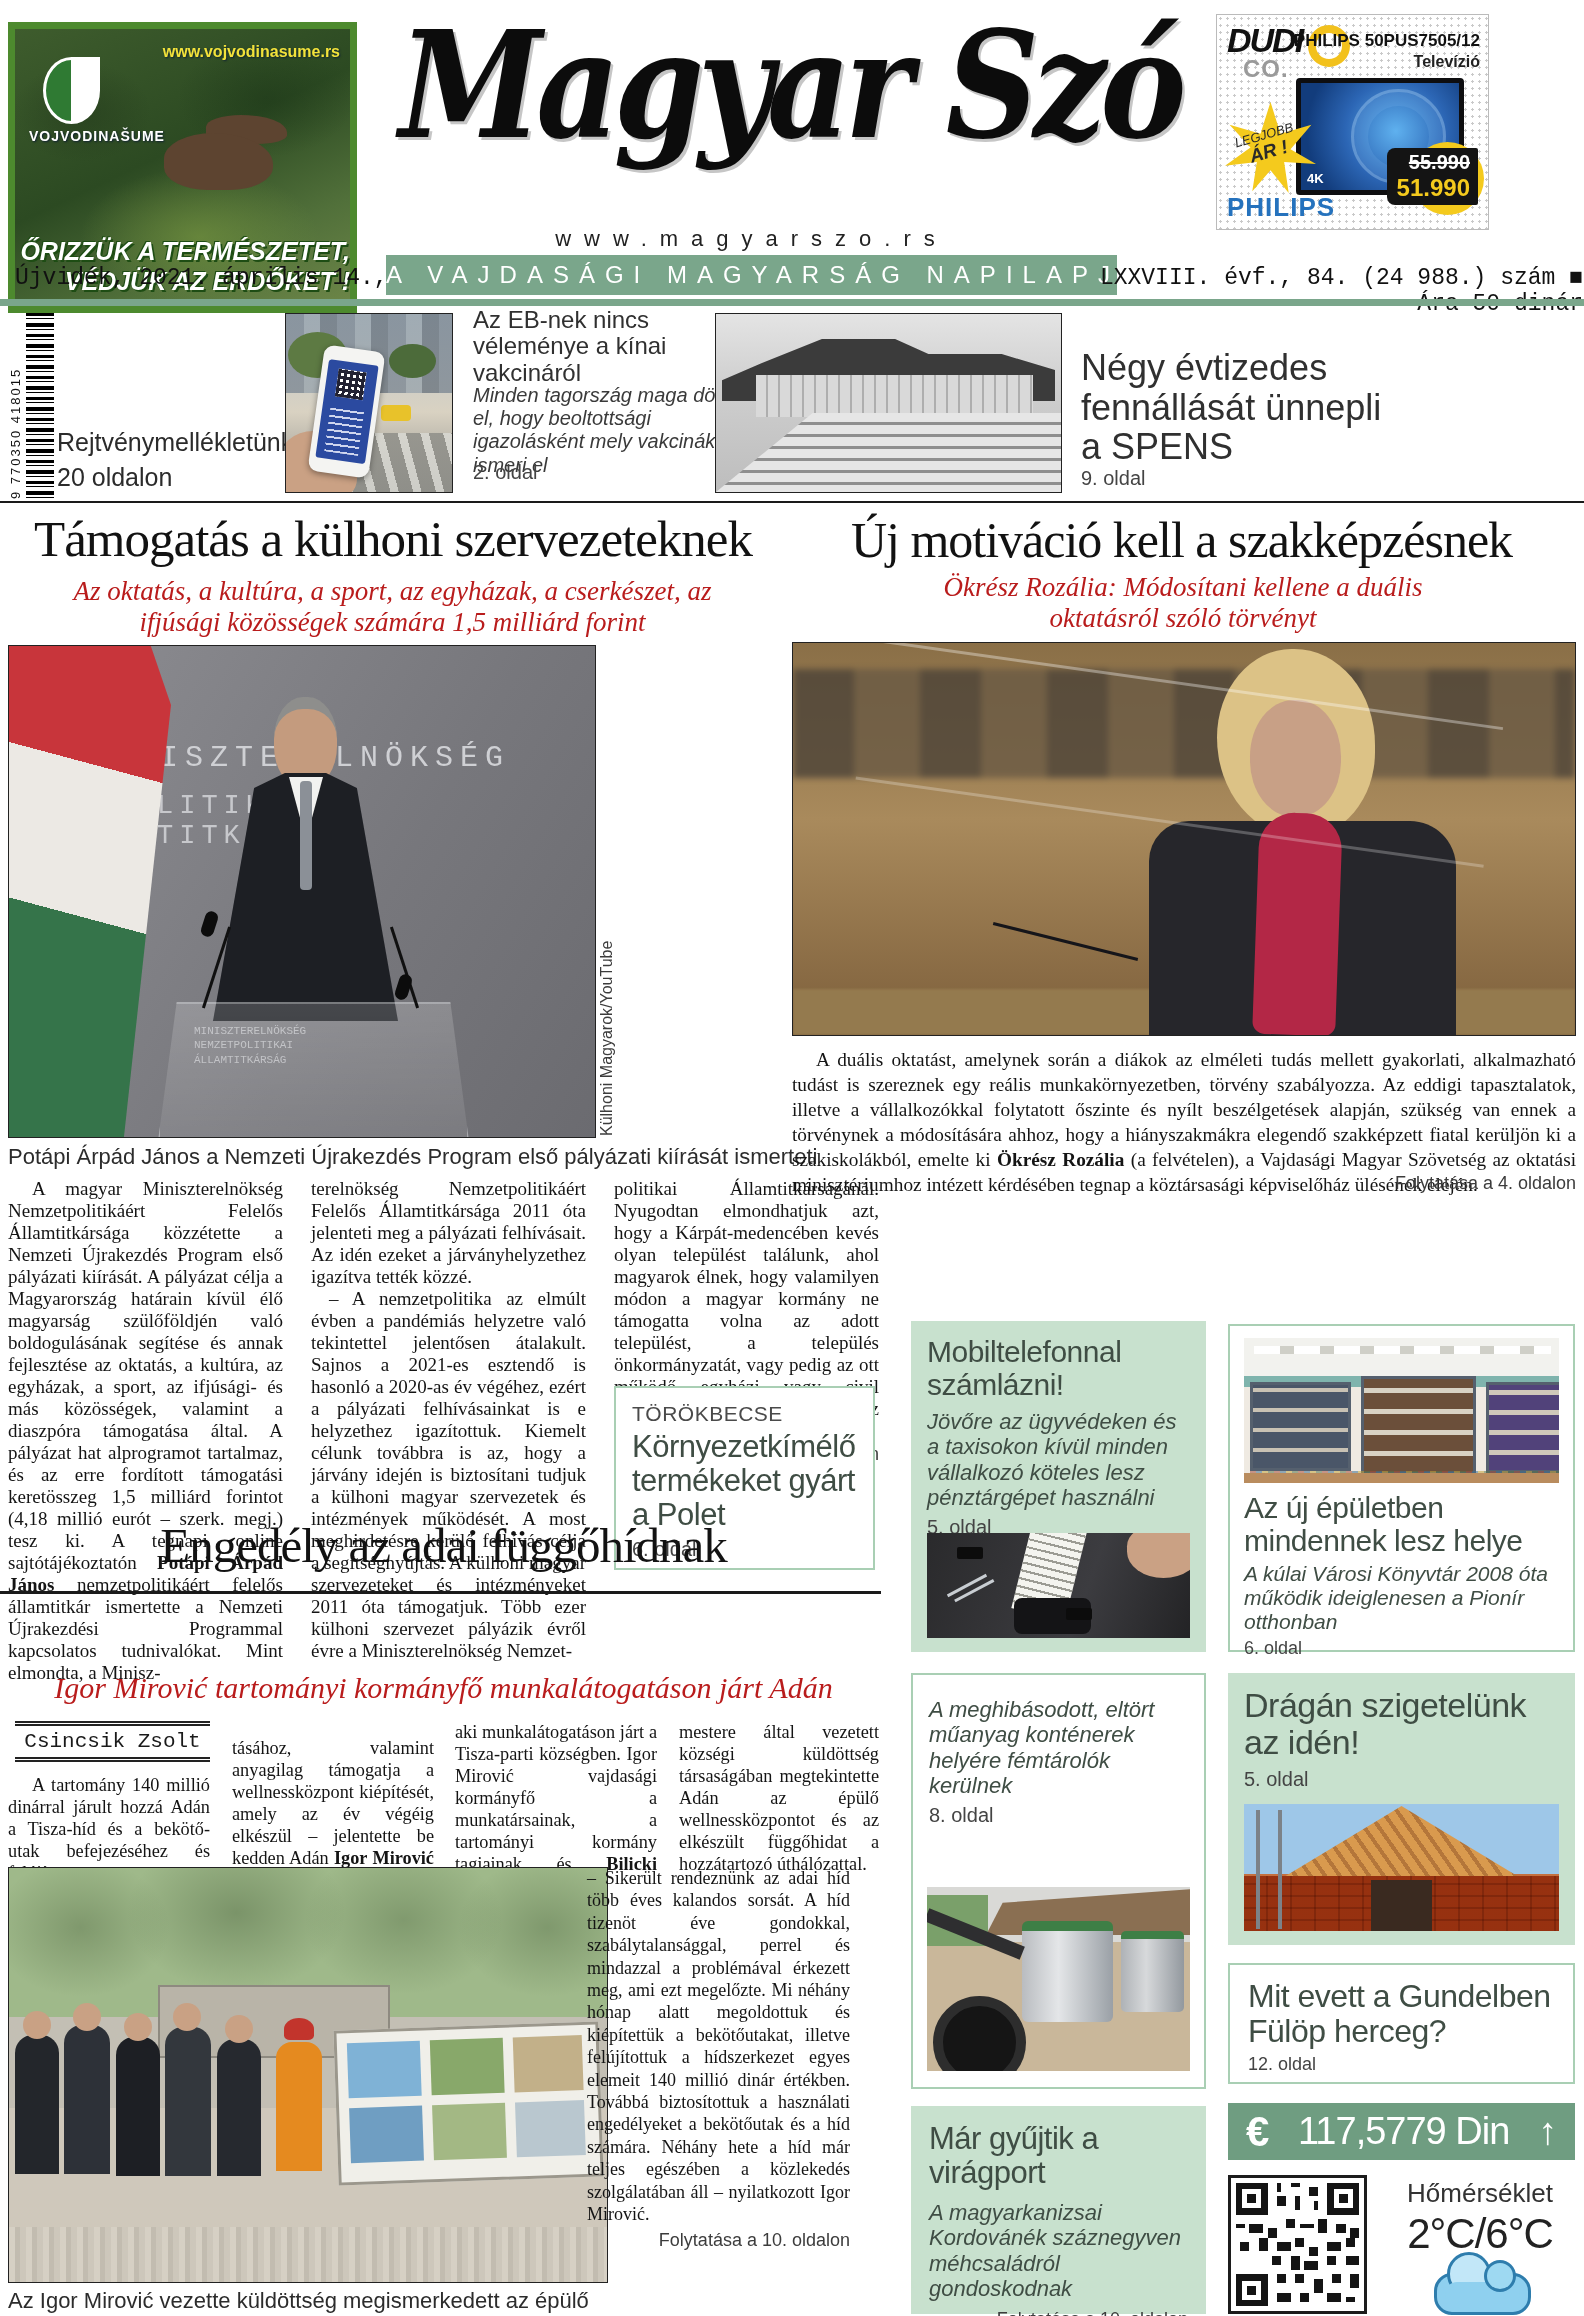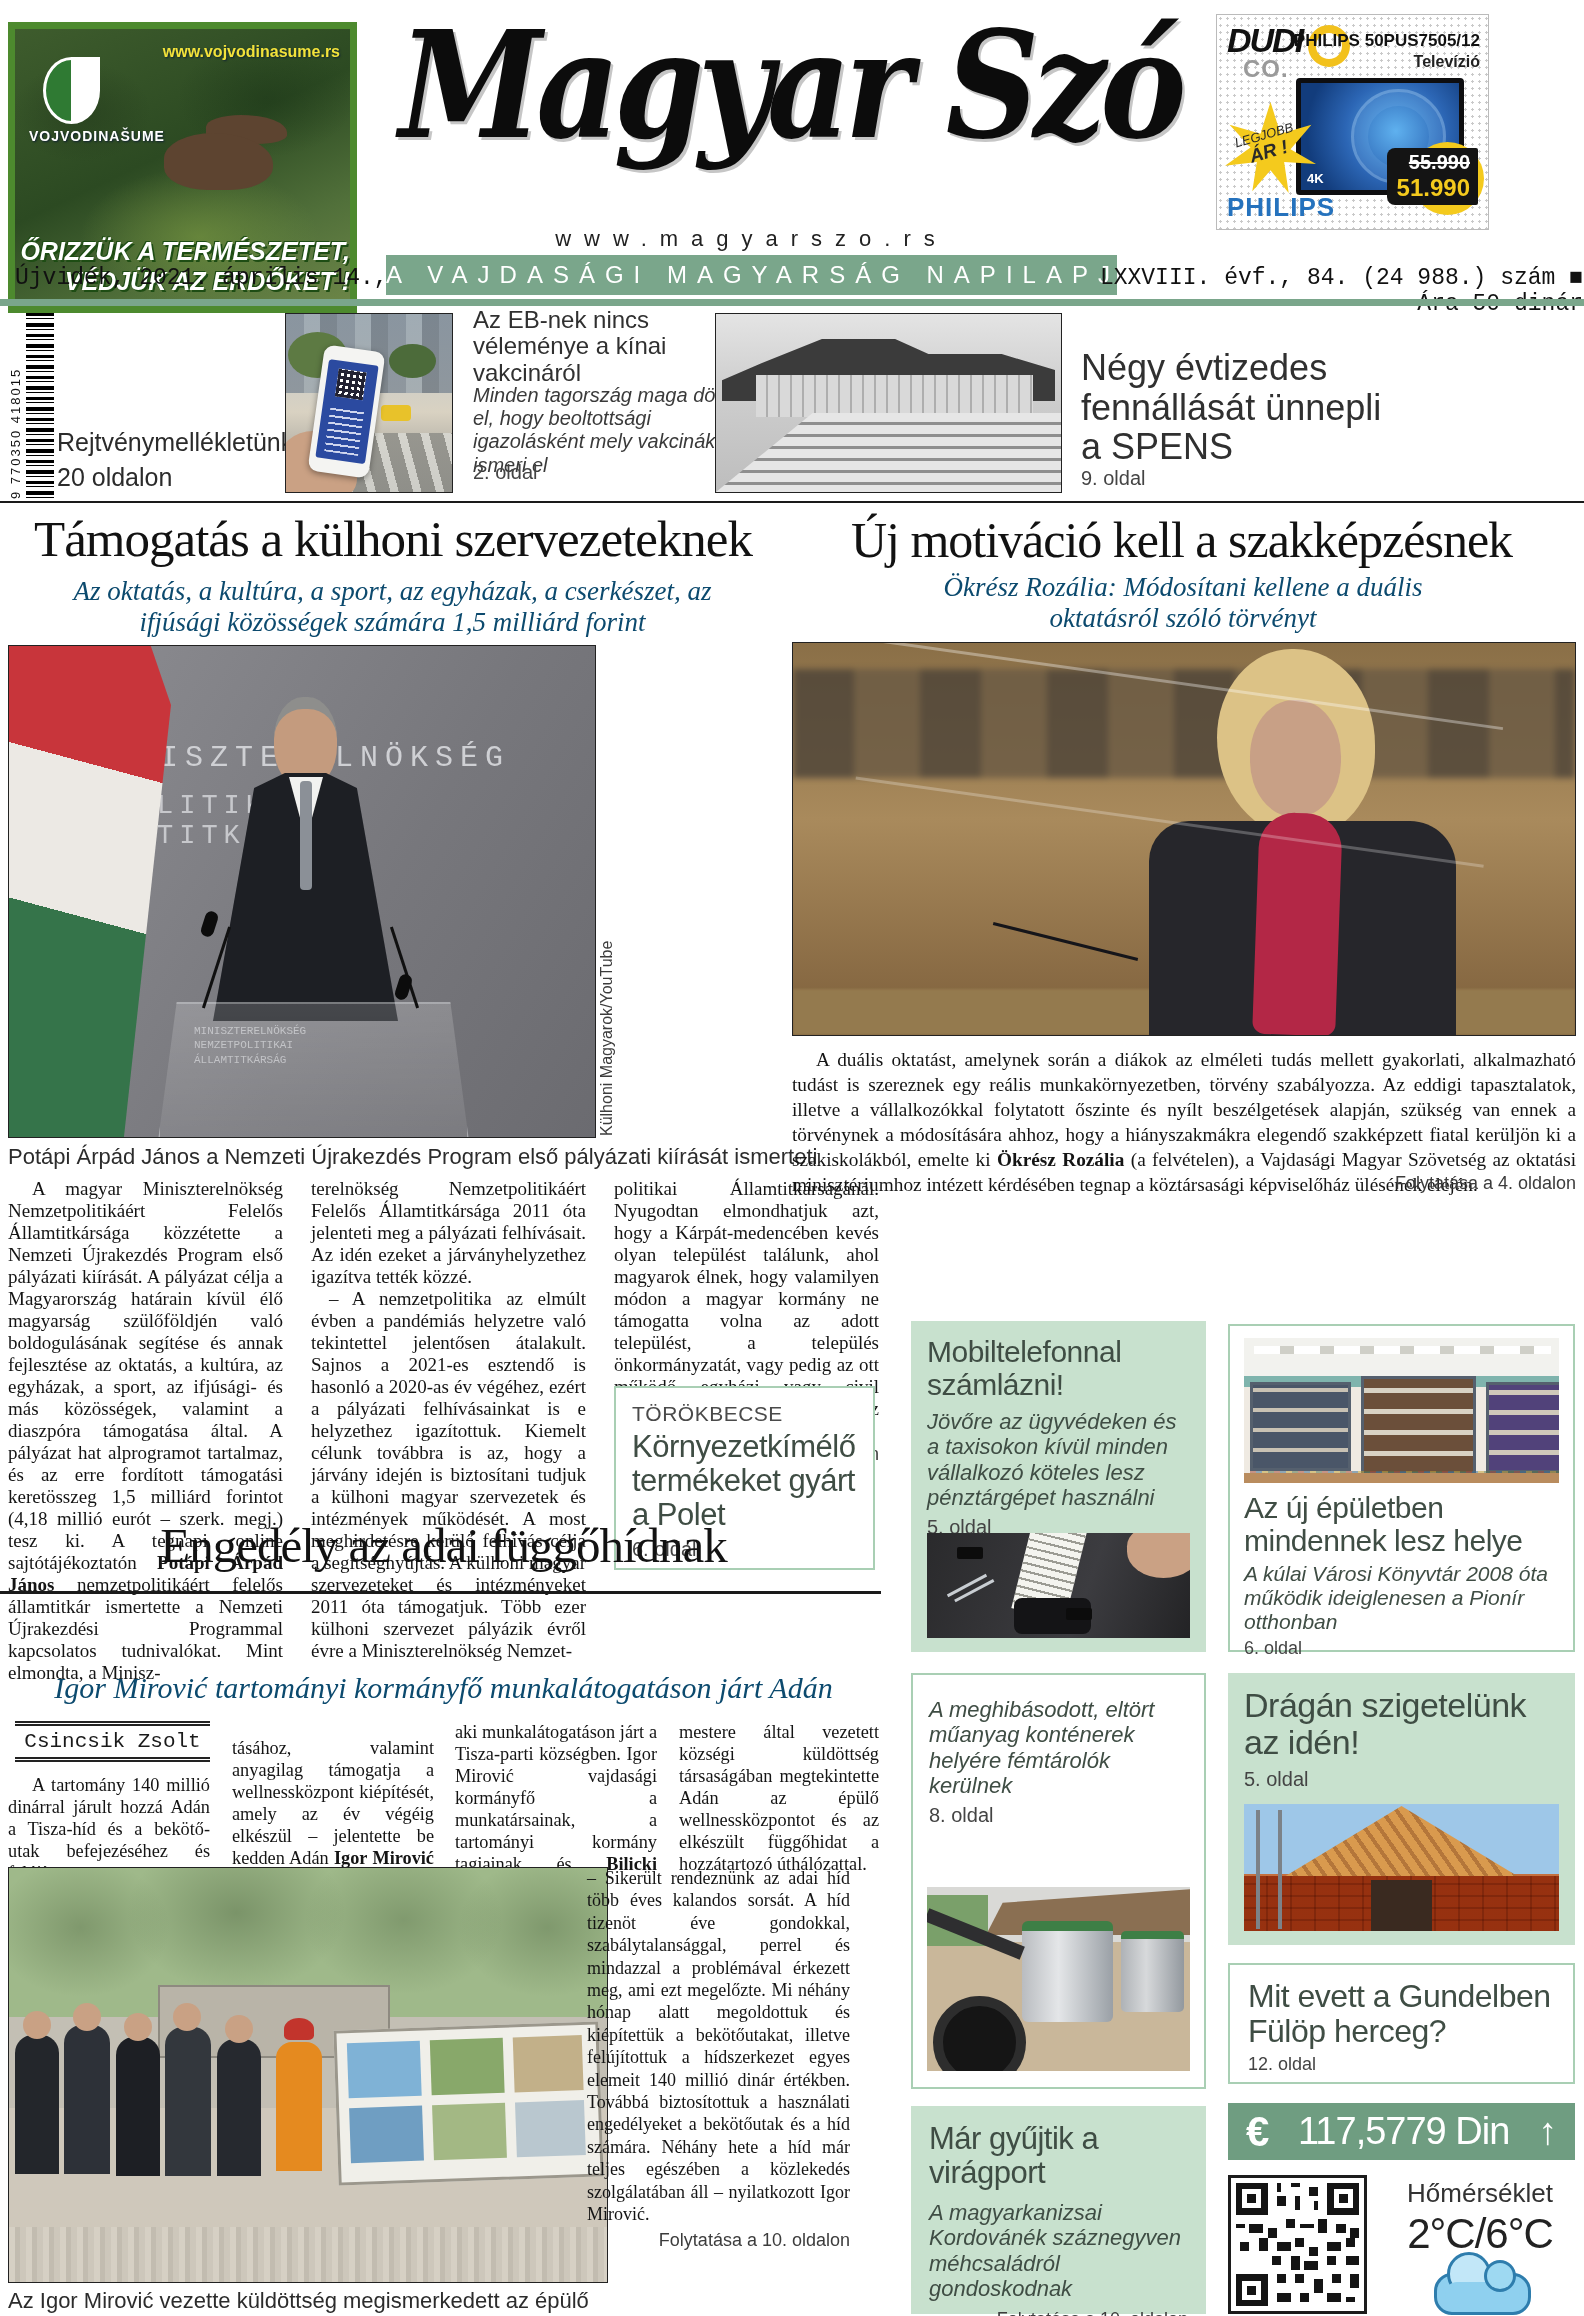--- a/index.html
+++ b/index.html
@@ -5,21 +5,21 @@
   html,body{margin:0;padding:0;background:#9a9a9a;}
   #page{position:relative;width:1584px;height:2317px;background:#fff;overflow:hidden;
         font-family:"Liberation Sans",sans-serif;color:#1a1a1a;}
   .abs{position:absolute;}
   .serif{font-family:Liberation Mono, monospace;margin-left:7px;}
   .ph{position:absolute;overflow:hidden;border:1px solid #222;}
   .jp{margin:0;font-family:"Liberation Serif",serif;font-size:19px;line-height:22px;
       text-align:justify;color:#141414;}
   .ind{text-indent:24px;}
   .hl{font-family:"Liberation Serif",serif;color:#121212;text-align:center;letter-spacing:-1px;line-height:1.02;}
-  .subhl{font-family:"Liberation Serif",serif;font-style:italic;text-align:center;color:#0c4a6e;line-height:1.15;}
+  .subhl{font-family:"Liberation Serif",serif;font-style:italic;text-align:center;color:#b91c1c;line-height:1.15;}
   .caption{font-size:22px;color:#2c2c2c;line-height:1.25;}
   .teaser-t{font-size:24px;line-height:1.1;color:#303030;}
   .teaser-s{font-style:italic;font-size:20px;line-height:1.16;color:#3a3a3a;}
   .pref{font-size:20px;color:#444;}
   .cont{font-size:18px;color:#3c3c3c;text-align:right;}
   .greenbox{position:absolute;background:#c8e1ce;}
   .whitebox{position:absolute;background:#fff;border:2px solid #a9cfb4;}
   .boxtitle{color:#3f4d44;letter-spacing:-0.5px;line-height:1.1;}
   .boxsub{font-style:italic;color:#3f4d44;line-height:1.15;}
   .rule{position:absolute;background:#1a1a1a;}

